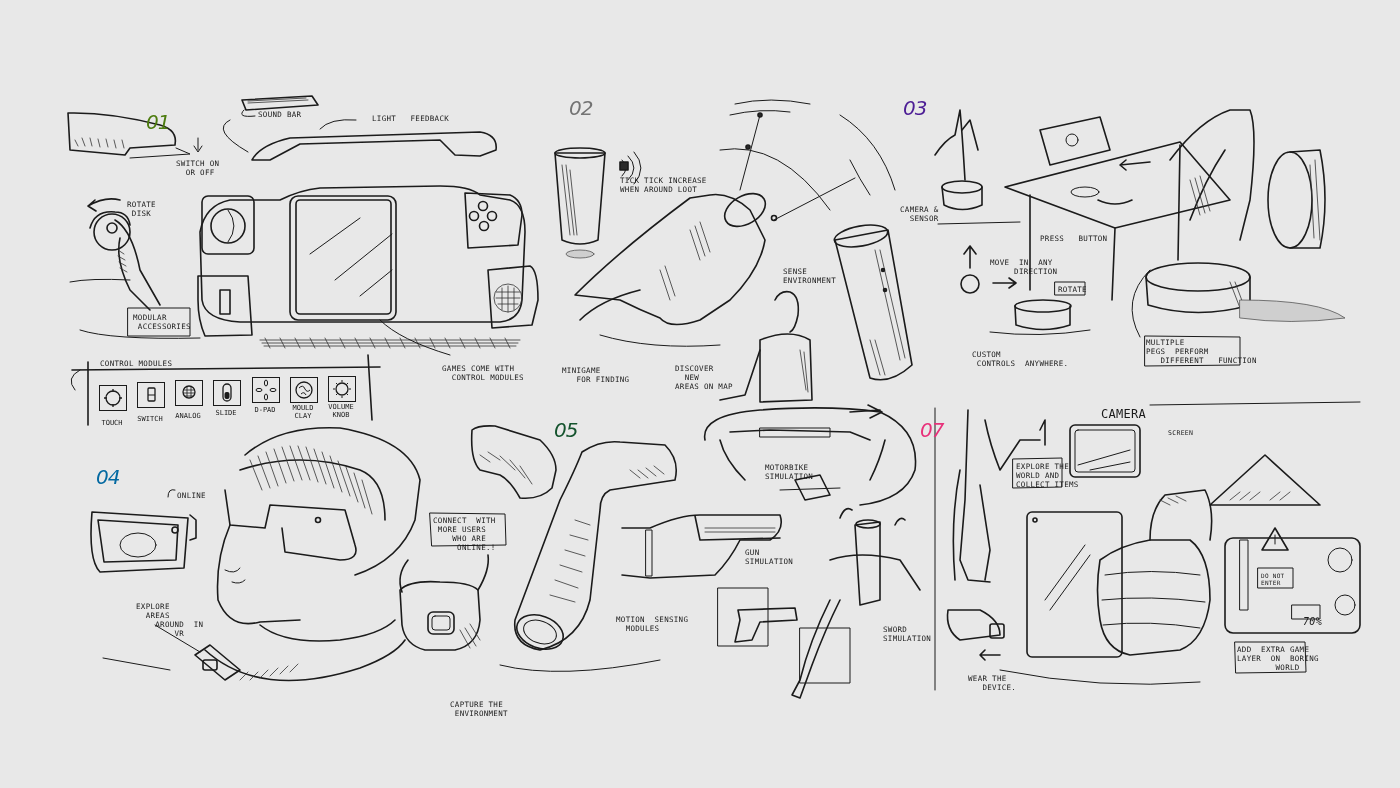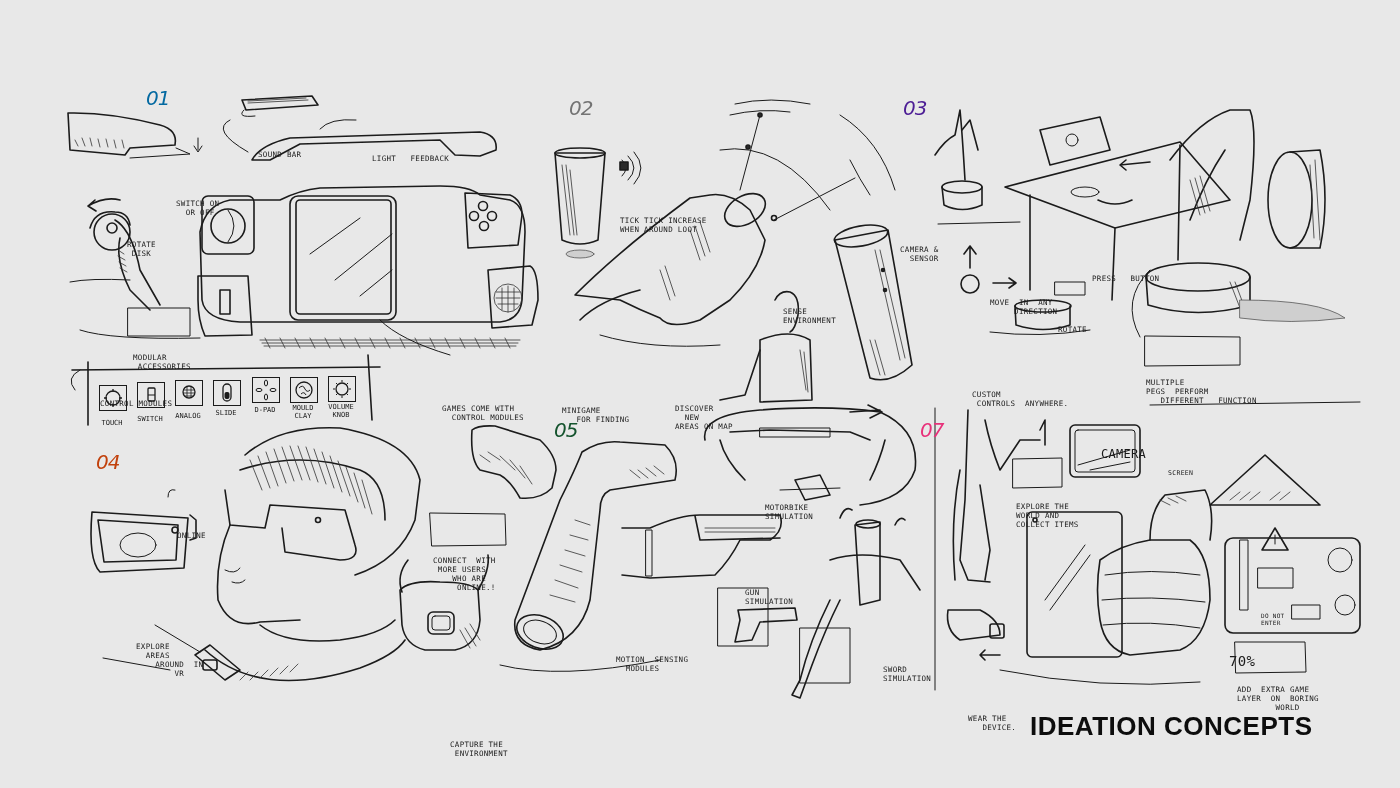--- a/index.html
+++ b/index.html
@@ -28,21 +28,20 @@
   }
   .note {
     position: absolute;
     font-family: "DejaVu Sans Mono", monospace;
     font-size: 7.5px;
     line-height: 9px;
     text-transform: uppercase;
     color: #1a1a1a;
     white-space: pre;
     letter-spacing: 0.3px;
-    margin-top: 40px;
   }
   .module-label {
     position: absolute; font-family: "DejaVu Sans Mono", monospace; font-size: 7px;
     text-transform: uppercase; text-align: center; width: 40px; line-height: 8px;
   }
   .module-box {
     position: absolute; width: 26px; height: 24px; border: 1.4px solid #1b1b1b; background: transparent;
   }
   .title {
     position: absolute; left: 1030px; top: 711px;
@@ -312,24 +311,24 @@
 
       <path class="thin" d="M1235 642 L1305 642 L1306 672 L1236 673 Z"></path>
 
       <path class="thin" d="M1000 670 Q1100 690 1200 682"></path>
       <path class="thin" d="M1150 405 L1360 402"></path>
     </g>
 
     <path class="thin" d="M935 408 L935 690"></path>
   </svg>
 
-  <div class="num" style="left:146px;top:86px;color:#0369a1">01</div>
+  <div class="num" style="left:146px;top:110px;color:#4d7c0f">01</div>
   <div class="num" style="left:569px;top:96px;color:#737373">02</div>
   <div class="num" style="left:903px;top:96px;color:#4c1d95">03</div>
-  <div class="num" style="left:96px;top:450px;color:#c2410c">04</div>
+  <div class="num" style="left:96px;top:465px;color:#0369a1">04</div>
   <div class="num" style="left:554px;top:418px;color:#14532d">05</div>
   <div class="num" style="left:920px;top:418px;color:#e8317a">07</div>
 
   <div class="note" style="left:258px;top:110px">Sound bar</div>
   <div class="note" style="left:372px;top:114px">Light   Feedback</div>
   <div class="note" style="left:176px;top:159px">Switch on
   or off</div>
   <div class="note" style="left:127px;top:200px">Rotate
  disk</div>
   <div class="note" style="left:133px;top:313px">Modular
@@ -405,21 +404,21 @@
   <div class="note" style="left:783px;top:267px">Sense
 environment</div>
   <div class="note" style="left:562px;top:366px">Minigame
    for finding</div>
   <div class="note" style="left:675px;top:364px">Discover
   new
 areas on map</div>
 
   <div class="note" style="left:900px;top:205px">Camera &amp;
   sensor</div>
-  <div class="note" style="left:1092px;top:234px">Press   button</div>
+  <div class="note" style="left:1040px;top:234px">Press   button</div>
   <div class="note" style="left:990px;top:258px">Move  in  any
      direction</div>
   <div class="note" style="left:1058px;top:285px">Rotate</div>
   <div class="note" style="left:972px;top:350px">Custom
  controls  anywhere.</div>
   <div class="note" style="left:1146px;top:338px">Multiple
 pegs  perform
    different   function</div>
 
   <div class="note" style="left:177px;top:491px">Online</div>
@@ -448,16 +447,15 @@
   <div class="note" style="left:1016px;top:462px">Explore the
 world and
 collect items</div>
   <div class="note" style="left:968px;top:674px">Wear the
    device.</div>
   <div class="note" style="left:1237px;top:645px">Add  extra game
 layer  on  boring
         world</div>
   <div class="note" style="left:1261px;top:572px;font-size:6px;line-height:7px">Do not
 enter</div>
-  <div class="note" style="left:1229px;top:617px;font-size:14px;">70%</div>
-
-  <div class="title">IDEATION CONCEPTS</div>
+  <div class="note" style="left:1303px;top:617px;font-size:10px;font-style:italic">70%</div>
+
 </div>
 
 </body></html>

